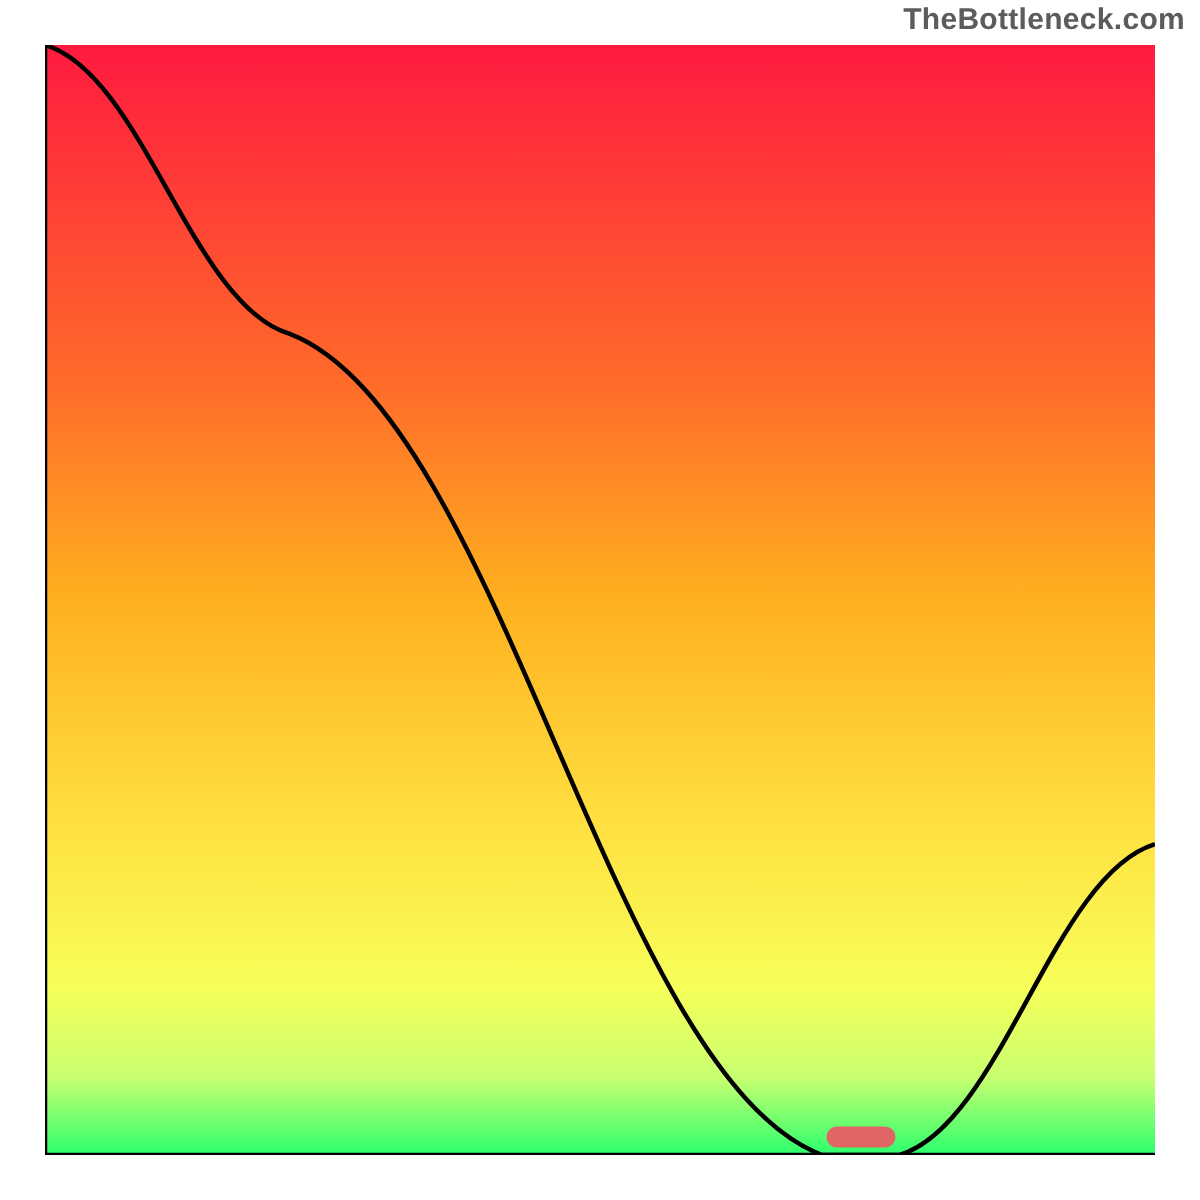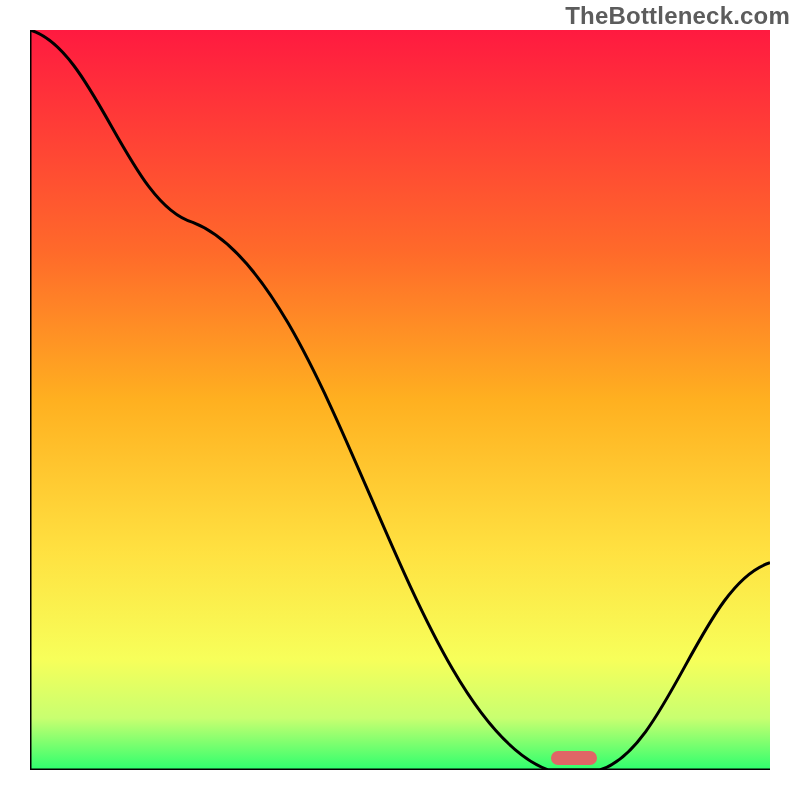--- a/index.html
+++ b/index.html
@@ -13,21 +13,21 @@
   .chart-wrap {
     position: relative;
     width: 800px;
     height: 800px;
   }
   .watermark {
     position: absolute;
     top: 2px;
     right: 10px;
     font-family: Arial, Helvetica, sans-serif;
-    font-size: 24px;
+    font-size: 20px;
     font-weight: 600;
     color: #5c5c5c;
     letter-spacing: 0.2px;
     z-index: 5;
   }
   .plot-area {
     position: absolute;
     left: 30px;
     top: 30px;
     width: 740px;

